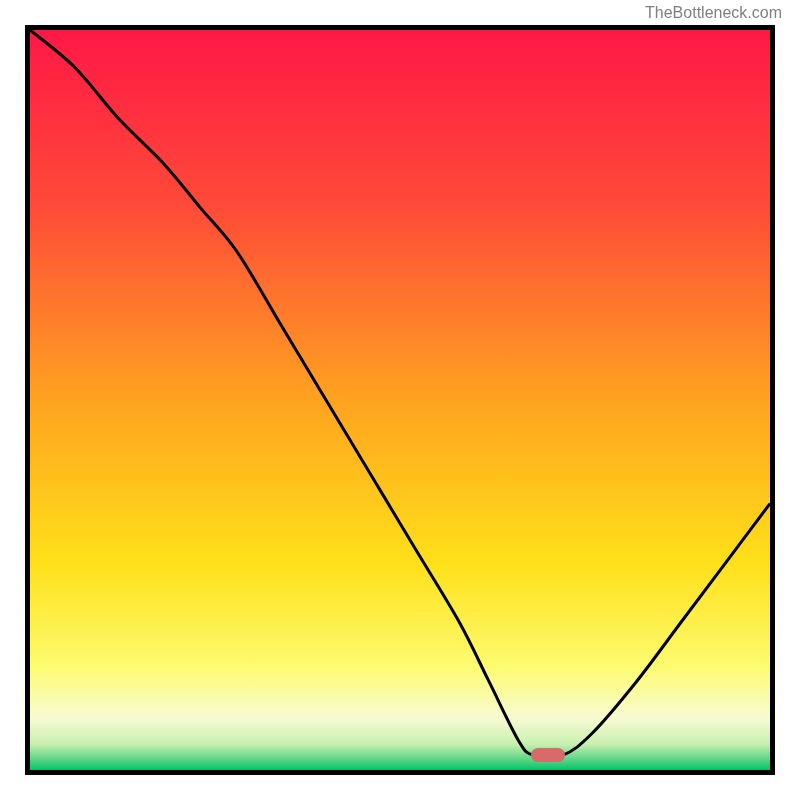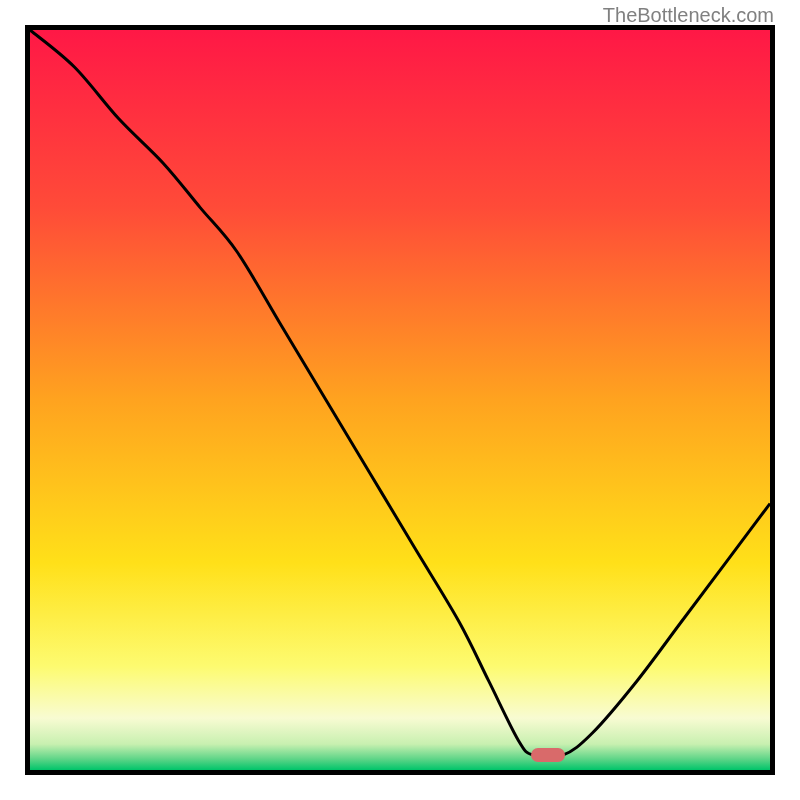--- a/index.html
+++ b/index.html
@@ -7,23 +7,23 @@
     padding: 0;
     background: #ffffff;
     width: 800px;
     height: 800px;
     position: relative;
     font-family: Arial, sans-serif;
   }
   .watermark {
     position: absolute;
     top: 4px;
-    right: 26px;
+    right: 18px;
     color: #808080;
-    font-size: 20px;
+    font-size: 16px;
     font-weight: normal;
     z-index: 10;
   }
   .chart-frame {
     position: absolute;
     top: 25px;
     left: 25px;
     width: 750px;
     height: 750px;
     border: 5px solid #000000;

